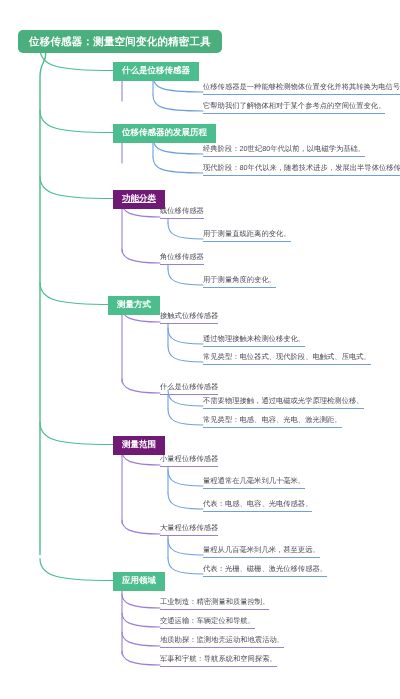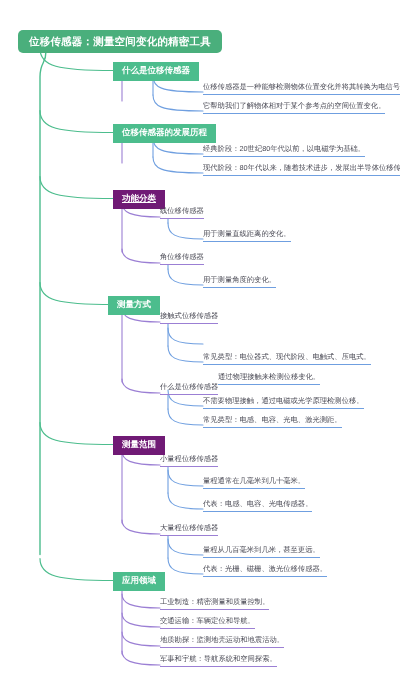--- a/index.html
+++ b/index.html
@@ -142,21 +142,21 @@
       <div class="branch-node" style="left: 113px; top: 124px; background: rgb(76, 189, 141);">位移传感器的发展历程</div>
       <div class="lvl3-node" style="left: 203px; top: 145px; border-bottom-color: rgb(111, 159, 224); color: rgb(74, 74, 85);">经典阶段：20世纪80年代以前，以电磁学为基础。</div>
       <div class="lvl3-node" style="left: 203px; top: 164px; border-bottom-color: rgb(111, 159, 224); color: rgb(74, 74, 85);">现代阶段：80年代以来，随着技术进步，发展出半导体位移传感器。</div>
       <div class="branch-node" style="left: 113px; top: 190px; background: #701a75; text-decoration: underline;">功能分类</div>
       <div class="lvl2-node" style="left: 160px; top: 207px; border-bottom-color: rgb(155, 127, 212); color: rgb(74, 74, 85);">线位移传感器</div>
       <div class="lvl3-node" style="left: 203px; top: 230px; border-bottom-color: rgb(111, 159, 224); color: rgb(74, 74, 85);">用于测量直线距离的变化。</div>
       <div class="lvl2-node" style="left: 160px; top: 253px; border-bottom-color: rgb(155, 127, 212); color: rgb(74, 74, 85);">角位移传感器</div>
       <div class="lvl3-node" style="left: 203px; top: 276px; border-bottom-color: rgb(111, 159, 224); color: rgb(74, 74, 85);">用于测量角度的变化。</div>
       <div class="branch-node" style="left: 108px; top: 296px; background: rgb(76, 189, 141);">测量方式</div>
       <div class="lvl2-node" style="left: 160px; top: 312px; border-bottom-color: rgb(155, 127, 212); color: rgb(74, 74, 85);">接触式位移传感器</div>
-      <div class="lvl3-node" style="left: 218px; top: 335px; border-bottom-color: rgb(111, 159, 224); color: rgb(74, 74, 85); margin-top: 38px;">通过物理接触来检测位移变化。</div>
+      <div class="lvl3-node" style="left: 203px; top: 335px; border-bottom-color: rgb(111, 159, 224); color: rgb(74, 74, 85);">通过物理接触来检测位移变化。</div>
       <div class="lvl3-node" style="left: 203px; top: 353px; border-bottom-color: rgb(111, 159, 224); color: rgb(74, 74, 85);">常见类型：电位器式、现代阶段、电触式、压电式。</div>
       <div class="lvl2-node" style="left: 160px; top: 383px; border-bottom-color: rgb(155, 127, 212); color: rgb(74, 74, 85);">什么是位移传感器</div>
       <div class="lvl3-node" style="left: 203px; top: 397px; border-bottom-color: rgb(111, 159, 224); color: rgb(74, 74, 85);">不需要物理接触，通过电磁或光学原理检测位移。</div>
       <div class="lvl3-node" style="left: 203px; top: 416px; border-bottom-color: rgb(111, 159, 224); color: rgb(74, 74, 85);">常见类型：电感、电容、光电、激光测距。</div>
       <div class="branch-node" style="left: 113px; top: 436px; background: #701a75;">测量范围</div>
       <div class="lvl2-node" style="left: 160px; top: 455px; border-bottom-color: rgb(155, 127, 212); color: rgb(74, 74, 85);">小量程位移传感器</div>
       <div class="lvl3-node" style="left: 203px; top: 477px; border-bottom-color: rgb(111, 159, 224); color: rgb(74, 74, 85);">量程通常在几毫米到几十毫米。</div>
       <div class="lvl3-node" style="left: 203px; top: 500px; border-bottom-color: rgb(111, 159, 224); color: rgb(74, 74, 85);">代表：电感、电容、光电传感器。</div>
       <div class="lvl2-node" style="left: 160px; top: 524px; border-bottom-color: rgb(155, 127, 212); color: rgb(74, 74, 85);">大量程位移传感器</div>
       <div class="lvl3-node" style="left: 203px; top: 546px; border-bottom-color: rgb(111, 159, 224); color: rgb(74, 74, 85);">量程从几百毫米到几米，甚至更远。</div>

